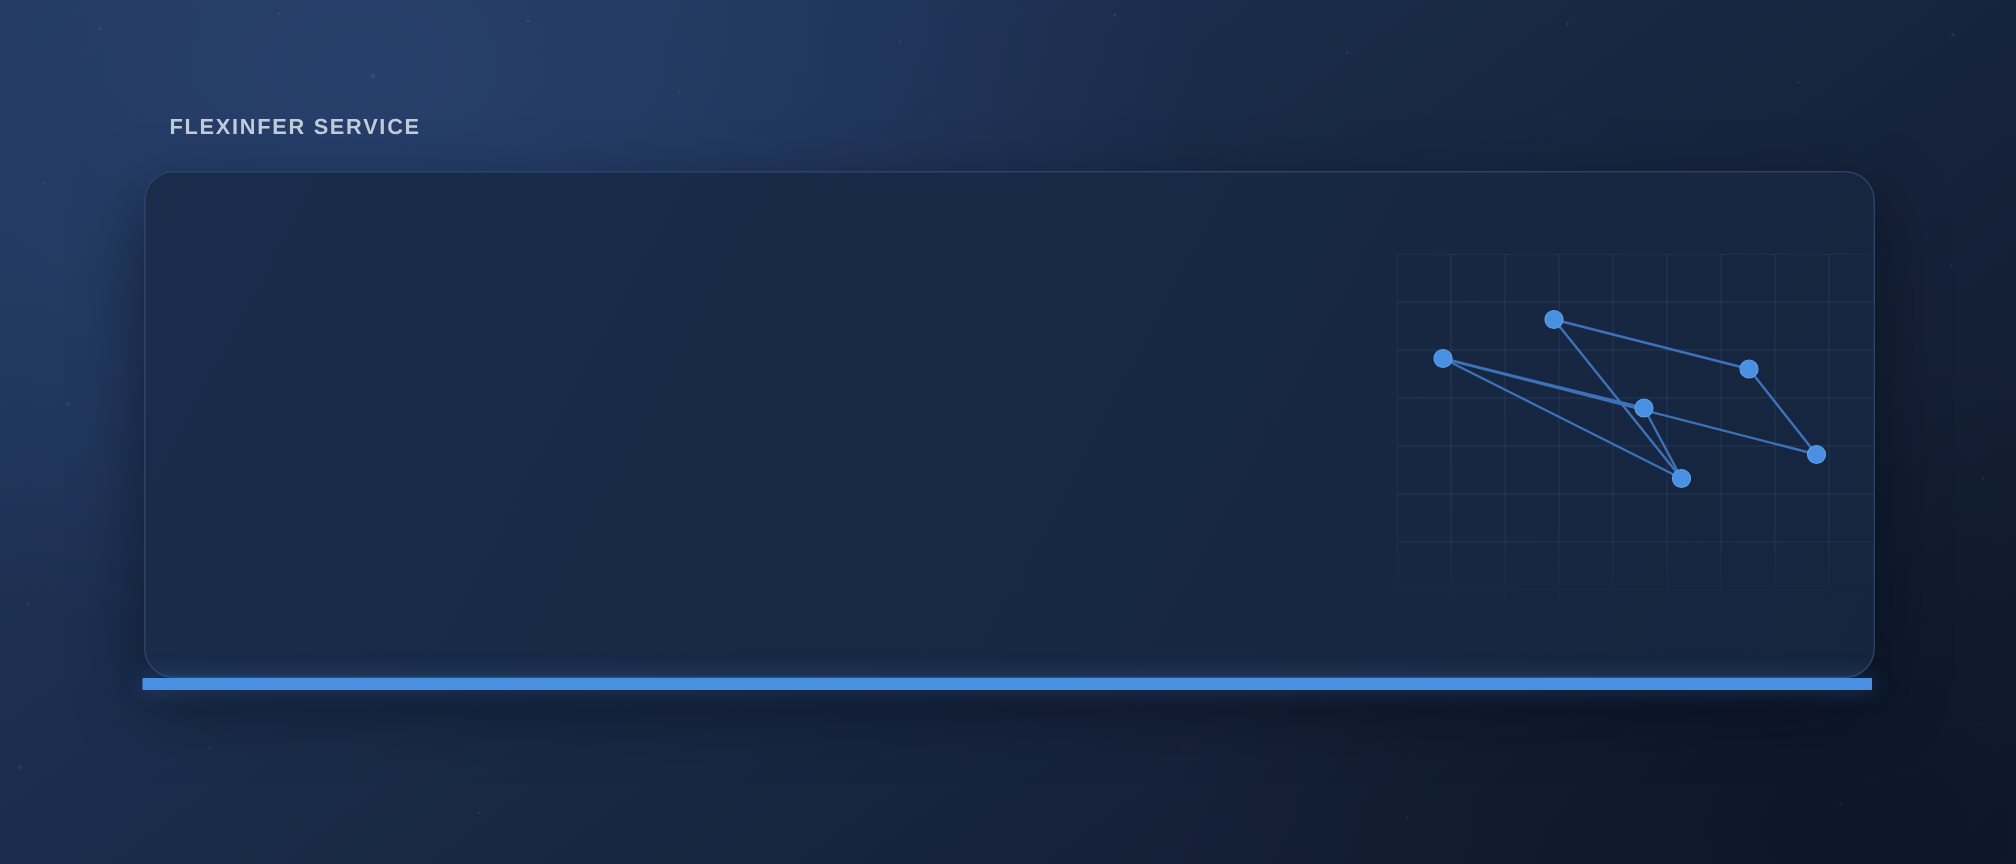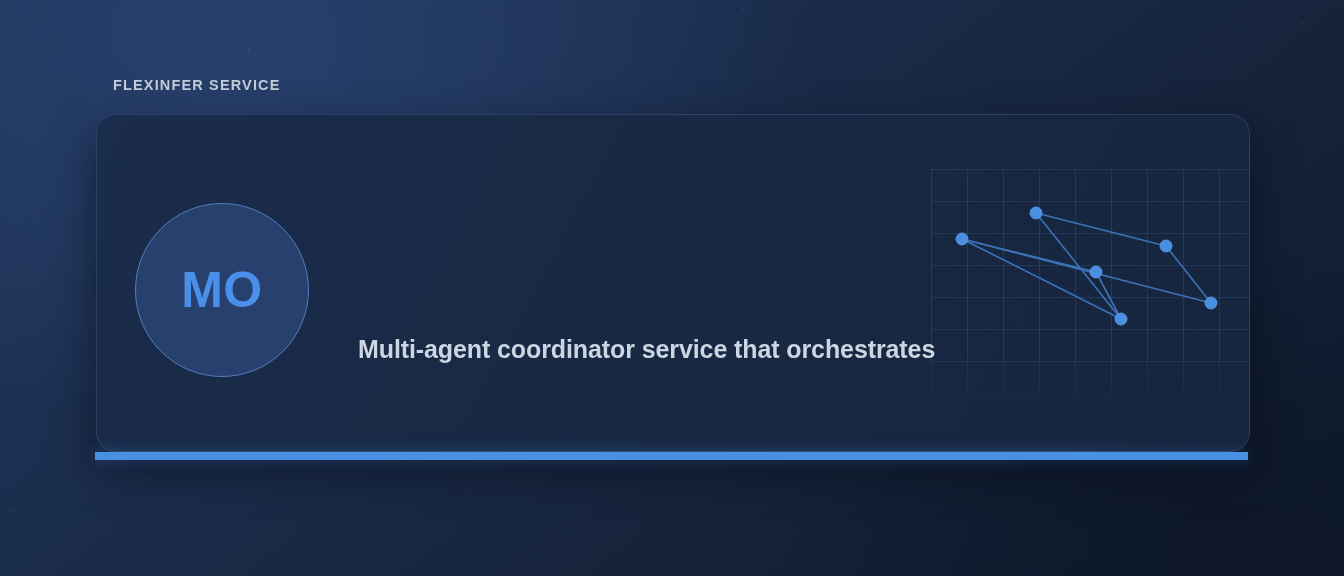--- a/index.html
+++ b/index.html
@@ -197,24 +197,20 @@
       <g id="graph-nodes">
           <circle cx="865" cy="124" r="6" fill="#4a90e2" stroke="#5fa0ec" stroke-width="0.8"></circle>
           <circle cx="939" cy="98" r="6" fill="#4a90e2" stroke="#5fa0ec" stroke-width="0.8"></circle>
           <circle cx="1069" cy="131" r="6" fill="#4a90e2" stroke="#5fa0ec" stroke-width="0.8"></circle>
           <circle cx="999" cy="157" r="6" fill="#4a90e2" stroke="#5fa0ec" stroke-width="0.8"></circle>
           <circle cx="1024" cy="204" r="6" fill="#4a90e2" stroke="#5fa0ec" stroke-width="0.8"></circle>
           <circle cx="1114" cy="188" r="6" fill="#4a90e2" stroke="#5fa0ec" stroke-width="0.8"></circle>
         </g>
     </svg>
 
-    <div class="badge">
-      <span class="badge-text">MO</span>
-    </div>
-
-
-    <div class="subtitle">Multi-agent coordinator service that orchestrates</div>
+
+
 
   </div>
 
   <div class="accent-bar"></div>
 
 </div>
 
 </body></html>

